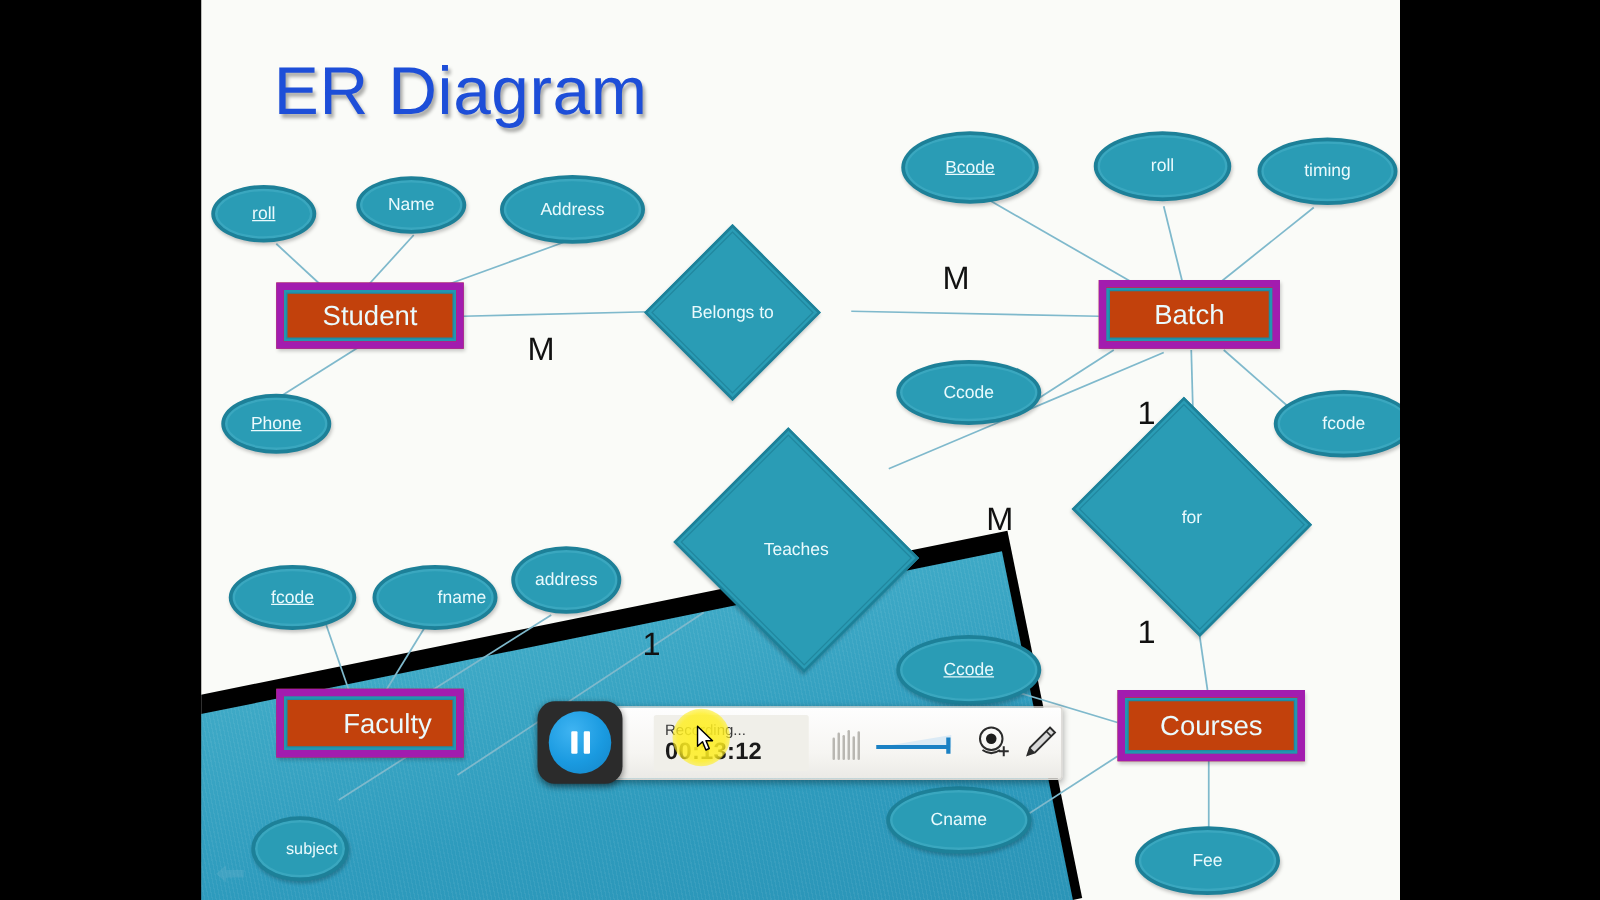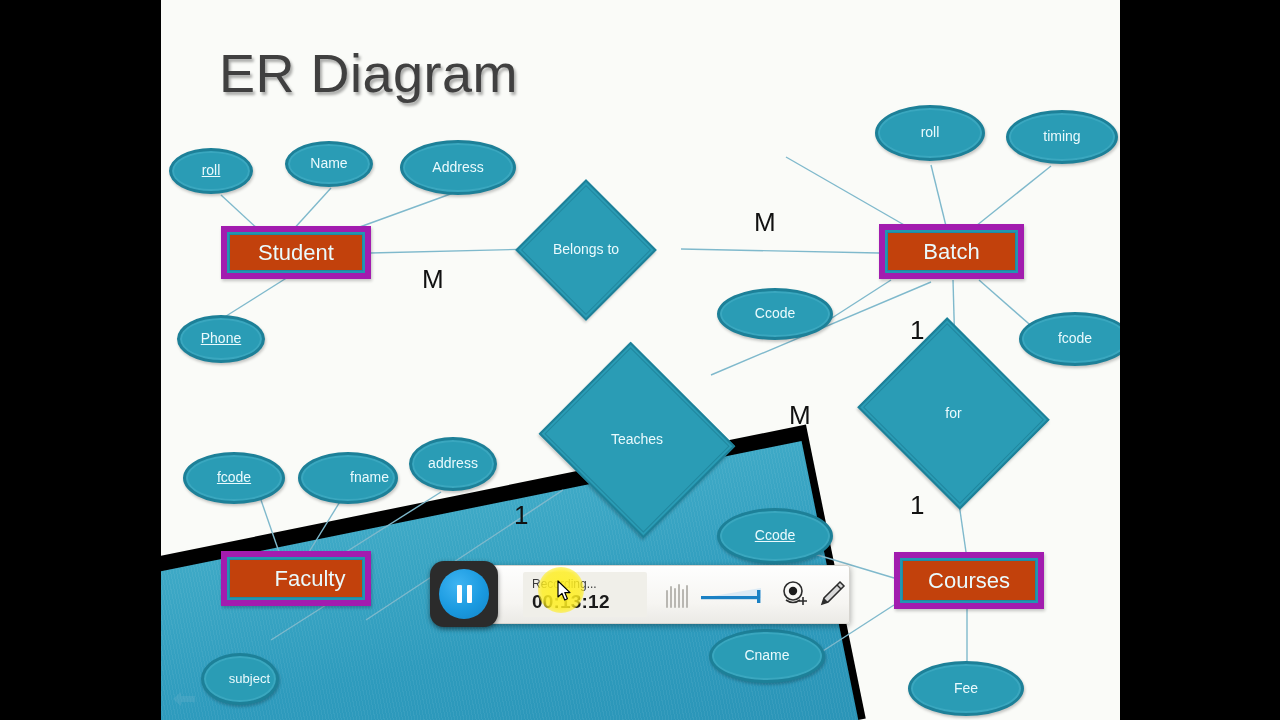--- a/index.html
+++ b/index.html
@@ -77,21 +77,21 @@
     pointer-events: none;
   }
   #links line { stroke: #7fb9cc; stroke-width: 1.4; }
 
   
   #title {
     position: absolute;
     left: 58px;
     top: 42px;
     font-size: 54px;
-    color: #404040;
+    color: #1d4ed8;
     letter-spacing: 0.5px;
     text-shadow: 2px 3px 3px rgba(0,0,0,0.33);
     white-space: nowrap;
   }
 
   
   .node {
     position: absolute;
     box-sizing: border-box;
     display: flex;
@@ -348,20 +348,23 @@
       <span>Student</span>
     </div>
 
     <div class="node rel" style="left:375px; top:200px; width:100px; height:100px;">
       <div class="dia"></div>
       <div class="lbl">Belongs to</div>
     </div>
     <div class="card" style="left:261px; top:264px;">M</div>
     <div class="card" style="left:593px; top:207px;">M</div>
 
+    <div class="node attr key" style="left:560px; top:105px; width:110px; height:58px;">
+      <span>Bcode</span>
+    </div>
     <div class="node attr" style="left:714px; top:105px; width:110px; height:56px;">
       <span>roll</span>
     </div>
     <div class="node attr" style="left:845px; top:110px; width:112px; height:54px;">
       <span>timing</span>
     </div>
     <div class="node attr" style="left:556px; top:288px; width:116px; height:52px;">
       <span>Ccode</span>
     </div>
     <div class="node attr" style="left:858px; top:312px; width:112px; height:54px;">

